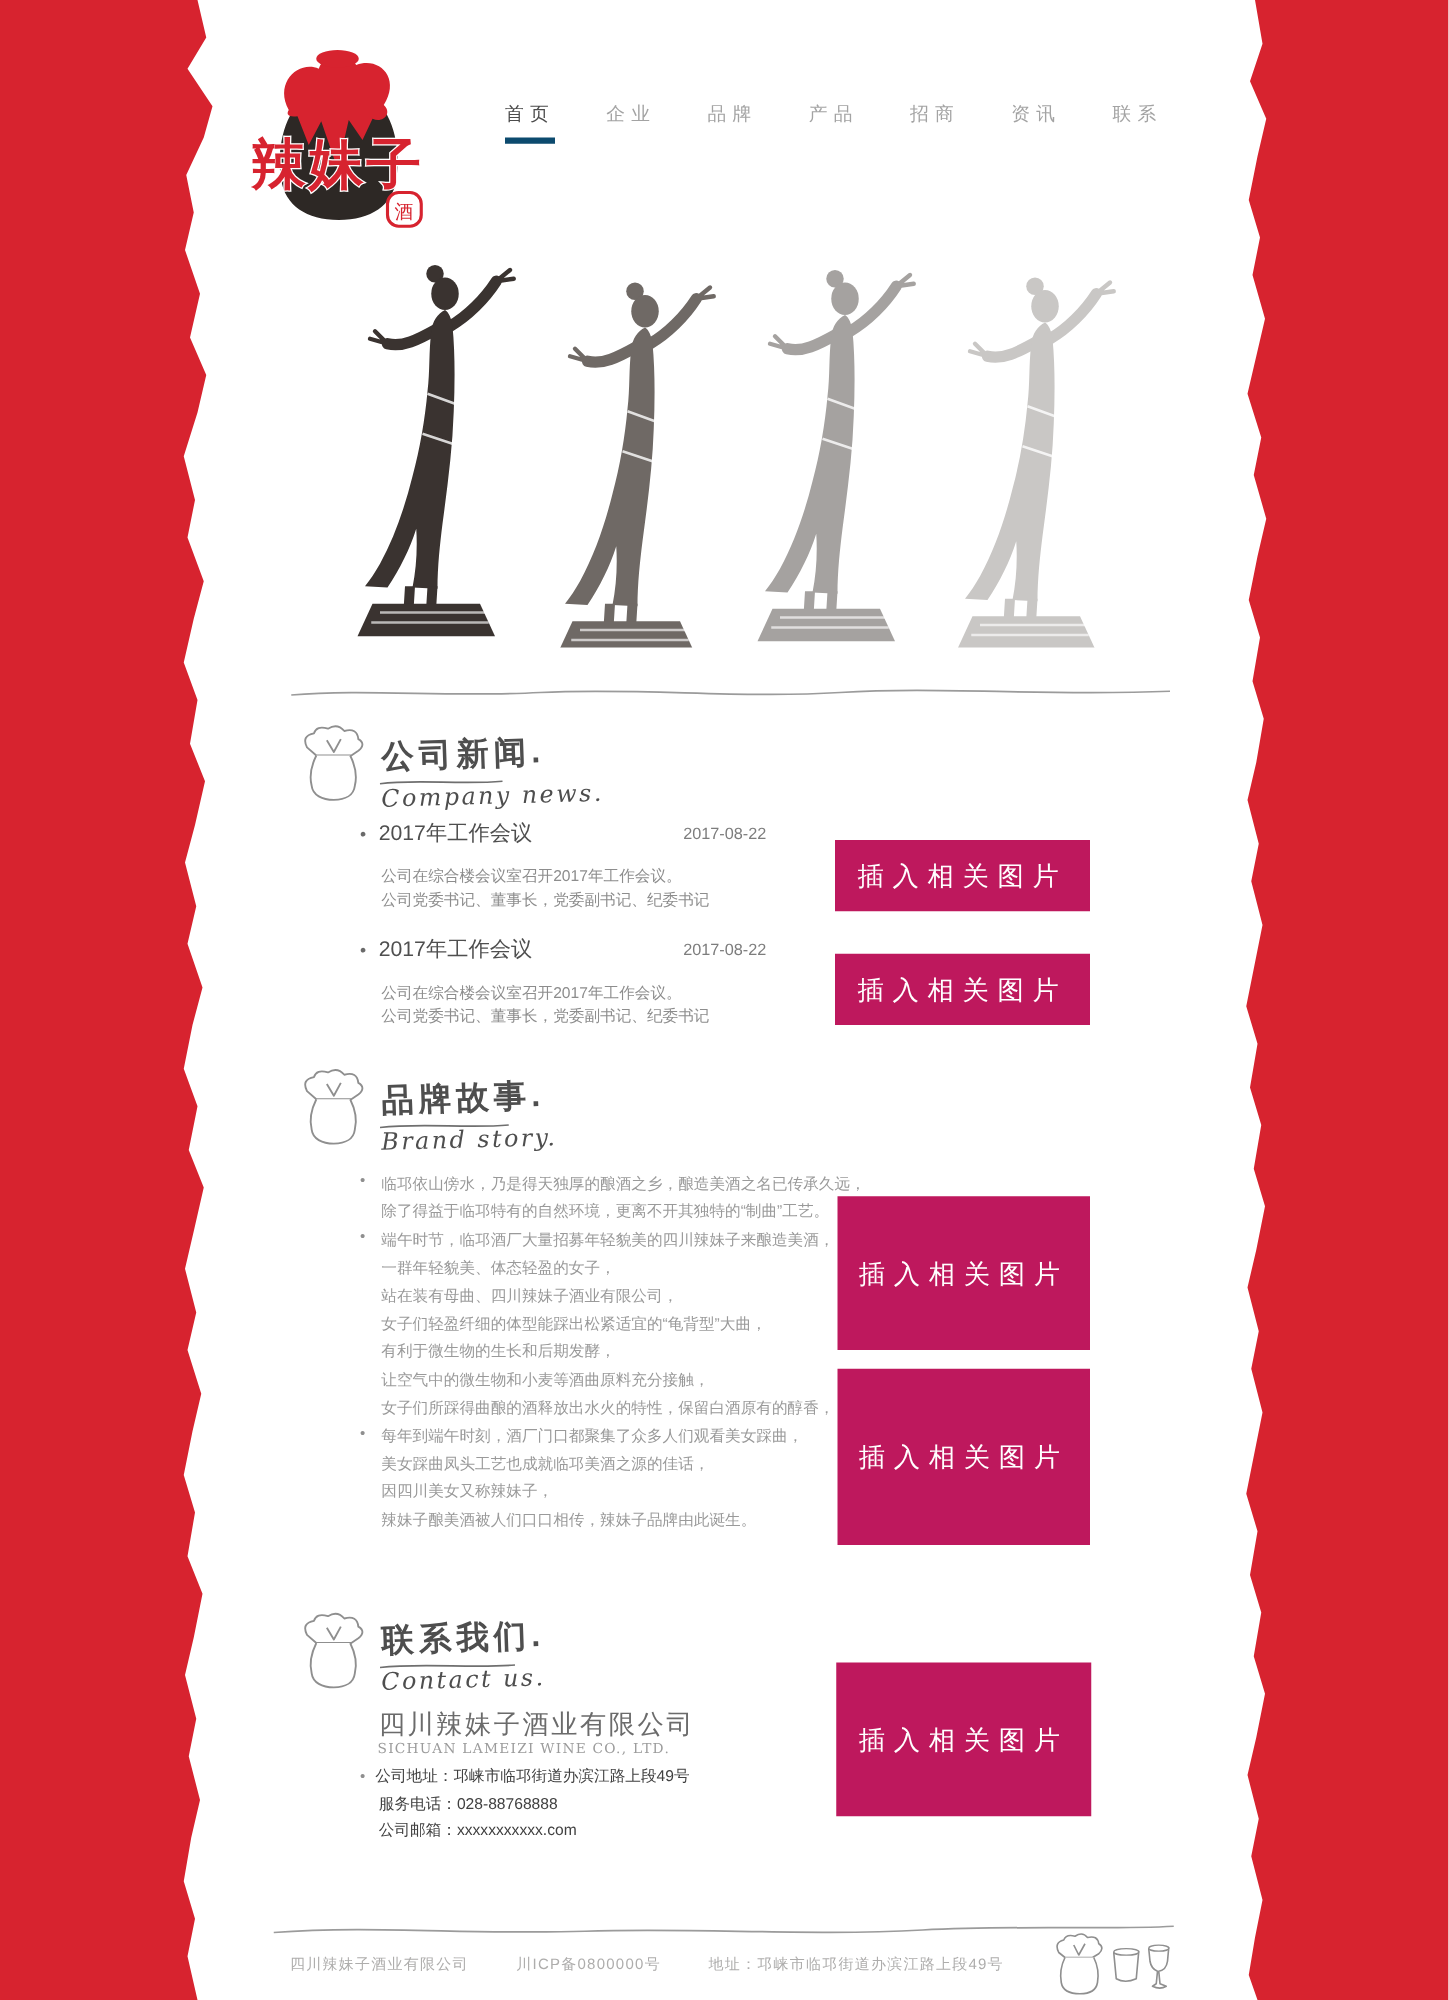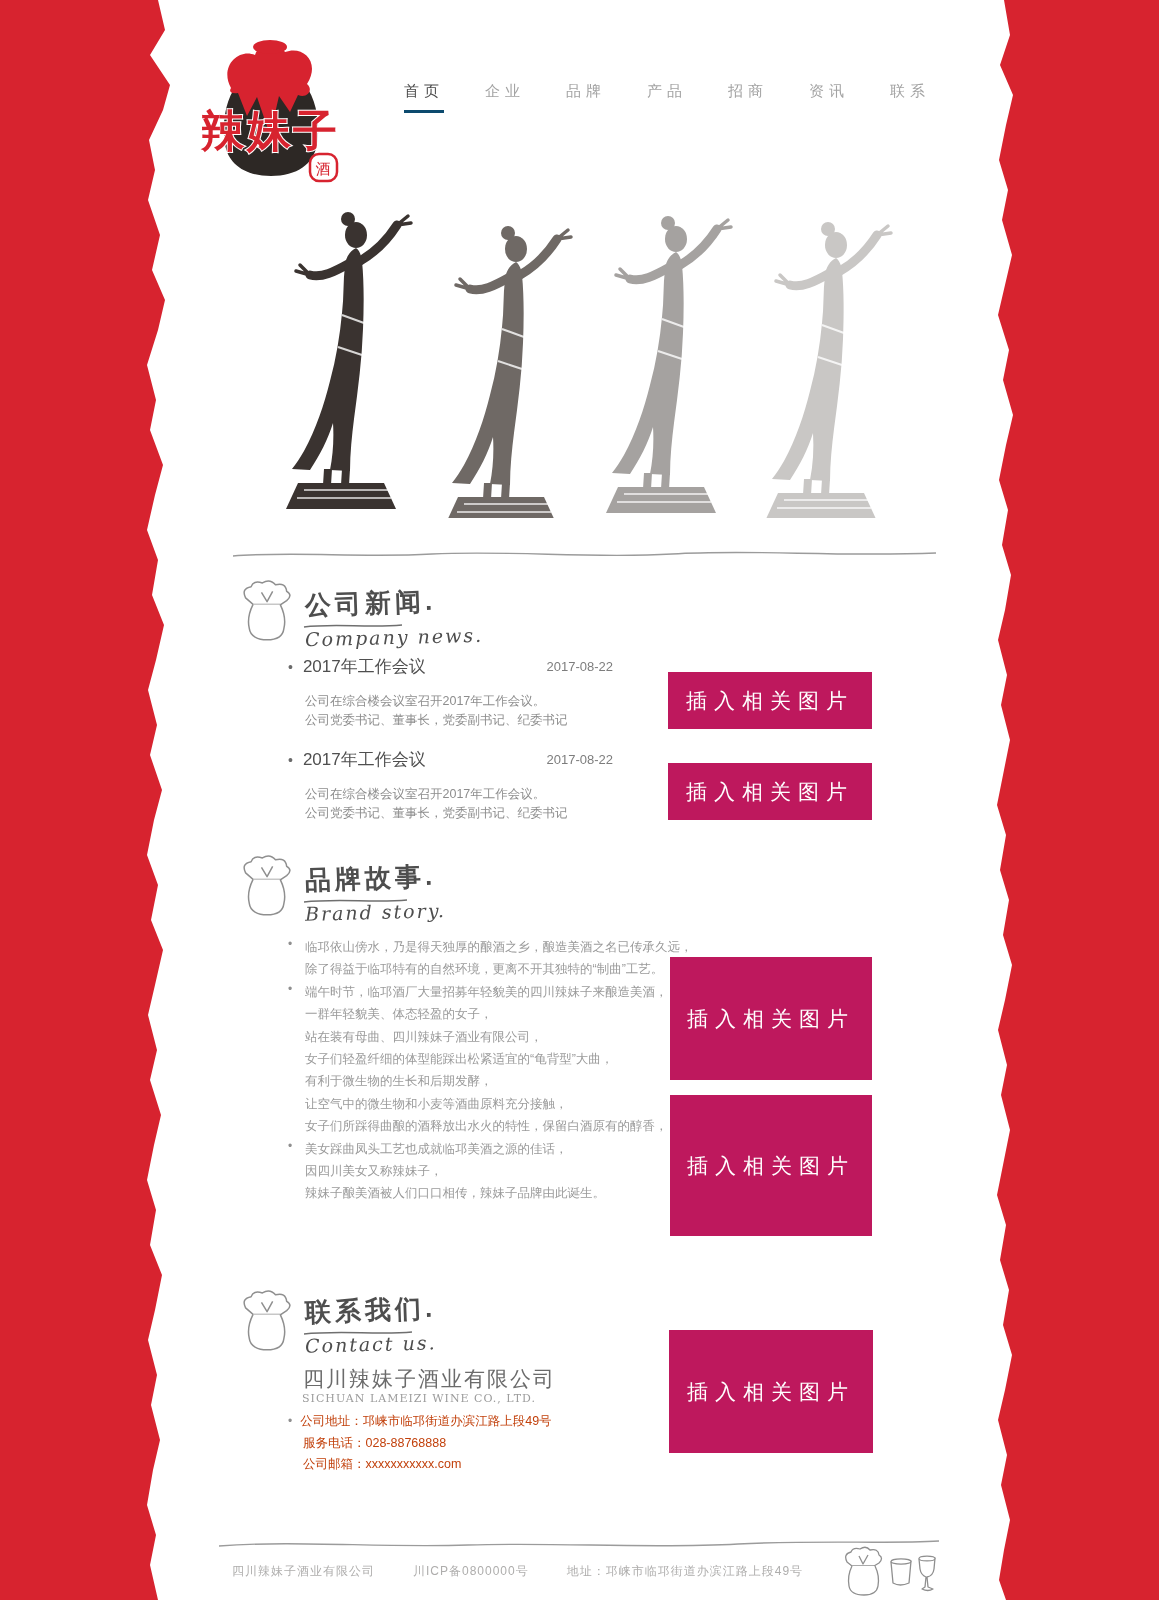--- a/index.html
+++ b/index.html
@@ -9,21 +9,21 @@
 
   
   .torn-bands { position:absolute; left:0; top:0; width:1159px; height:1600px; z-index:3; pointer-events:none; }
 
   
   .logo { position:absolute; left:193px; top:36px; width:164px; height:152px; z-index:2; cursor:pointer; }
 
   
   .nav { position:absolute; left:404px; top:82px; display:flex; gap:41px; z-index:2; }
   .nav-item { font-size:15px; letter-spacing:5px; color:#a3a3a3; padding-bottom:9px; cursor:pointer; white-space:nowrap; }
-  .nav-item.active { color:#4c4c4c; border-bottom:3px solid #0c4a6e; }
+  .nav-item.active { color:#4c4c4c; border-bottom:5px solid #0c4a6e; }
 
   
   .hero { position:absolute; left:235px; top:193px; width:690px; height:325px; z-index:1; }
 
   
   .sep-top { position:absolute; left:232px; top:548px; z-index:1; }
   .sep-bottom { position:absolute; left:218px; top:1536px; z-index:1; }
 
   
   .sec-icon { position:absolute; width:56px; height:64px; z-index:1; }
@@ -45,21 +45,21 @@
   
   .story-list { position:absolute; left:288px; top:936px; width:370px; list-style:none; z-index:1; }
   .story-list li { position:relative; padding-left:17px; }
   .story-list li::before { content:"•"; position:absolute; left:0; top:1px; color:#8f8f8f; font-size:12px; }
   .story-line { font-size:12.5px; color:#9a9a9a; line-height:22.4px; white-space:nowrap; }
 
   
   .contact-company-zh { position:absolute; left:303px; top:1365px; font-size:21px; color:#6b6b6b; letter-spacing:2px; z-index:1; }
   .contact-company-en { position:absolute; left:302px; top:1392px; font-family:"DejaVu Serif", serif; font-size:11px; color:#9c9c9c; letter-spacing:1px; z-index:1; }
   .contact-lines { position:absolute; left:288px; top:1411px; z-index:1; }
-  .contact-line { font-size:12.5px; color:#c2410c; line-height:21.5px; }
+  .contact-line { font-size:12.5px; color:#404040; line-height:21.5px; }
   .contact-line.first::before { content:"•"; color:#8f8f8f; margin-right:8px; font-size:12px; }
   .contact-line.rest { padding-left:15px; }
 
   
   .footer-row { position:absolute; left:232px; top:1563px; display:flex; gap:38px; z-index:1; }
   .footer-text { font-size:12px; color:#aeadac; letter-spacing:1px; }
   .footer-icons { position:absolute; left:843px; top:1545px; z-index:1; }
 </style>
 </head>
 <body>
@@ -172,20 +172,21 @@
     <li>
       <div class="story-line">端午时节，临邛酒厂大量招募年轻貌美的四川辣妹子来酿造美酒，</div>
       <div class="story-line">一群年轻貌美、体态轻盈的女子，</div>
       <div class="story-line">站在装有母曲、四川辣妹子酒业有限公司，</div>
       <div class="story-line">女子们轻盈纤细的体型能踩出松紧适宜的“龟背型”大曲，</div>
       <div class="story-line">有利于微生物的生长和后期发酵，</div>
       <div class="story-line">让空气中的微生物和小麦等酒曲原料充分接触，</div>
       <div class="story-line">女子们所踩得曲酿的酒释放出水火的特性，保留白酒原有的醇香，</div>
     </li>
     <li>
+      <div class="story-line">每年到端午时刻，酒厂门口都聚集了众多人们观看美女踩曲，</div>
       <div class="story-line">美女踩曲凤头工艺也成就临邛美酒之源的佳话，</div>
       <div class="story-line">因四川美女又称辣妹子，</div>
       <div class="story-line">辣妹子酿美酒被人们口口相传，辣妹子品牌由此诞生。</div>
     </li>
   </ul>
 
   <div class="ph-box" style="left:670px; top:957px;  width:202px; height:123px;">插入相关图片</div>
   <div class="ph-box" style="left:670px; top:1095px; width:202px; height:141px;">插入相关图片</div>
 
   <svg class="sec-icon" style="left:240px; top:1288px;" viewBox="0 0 60 66">

